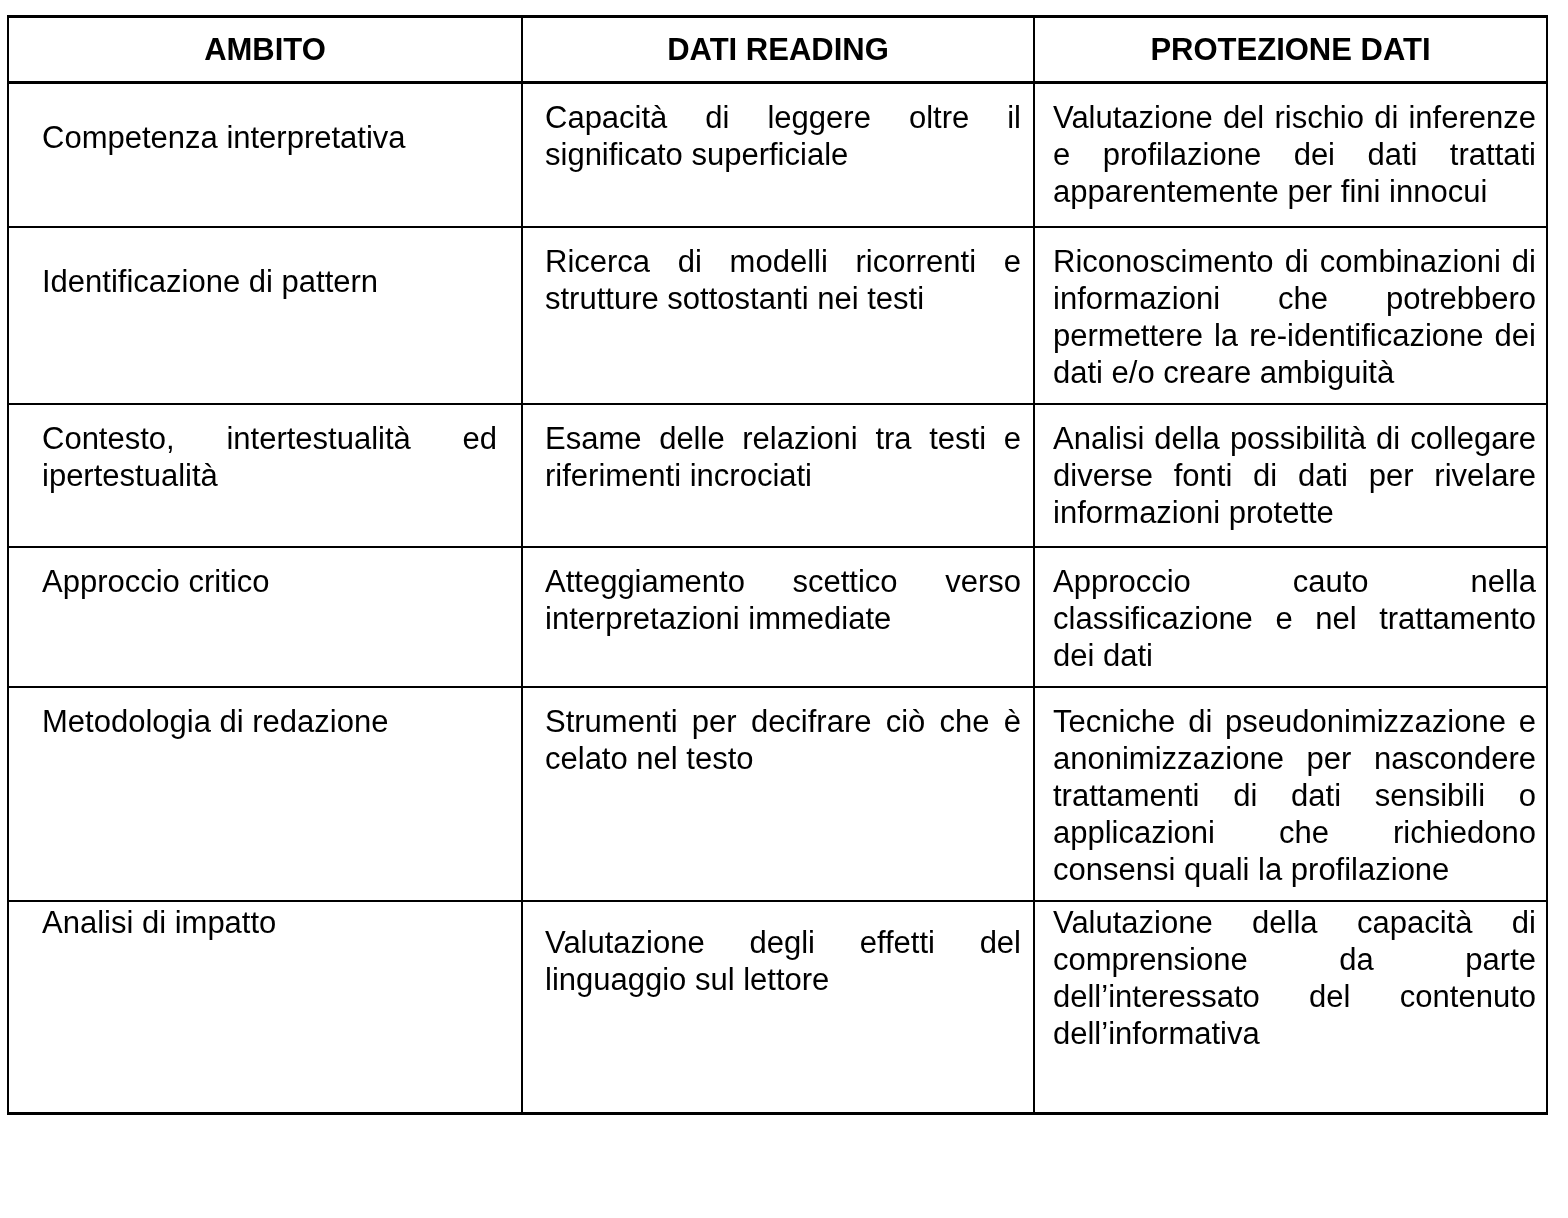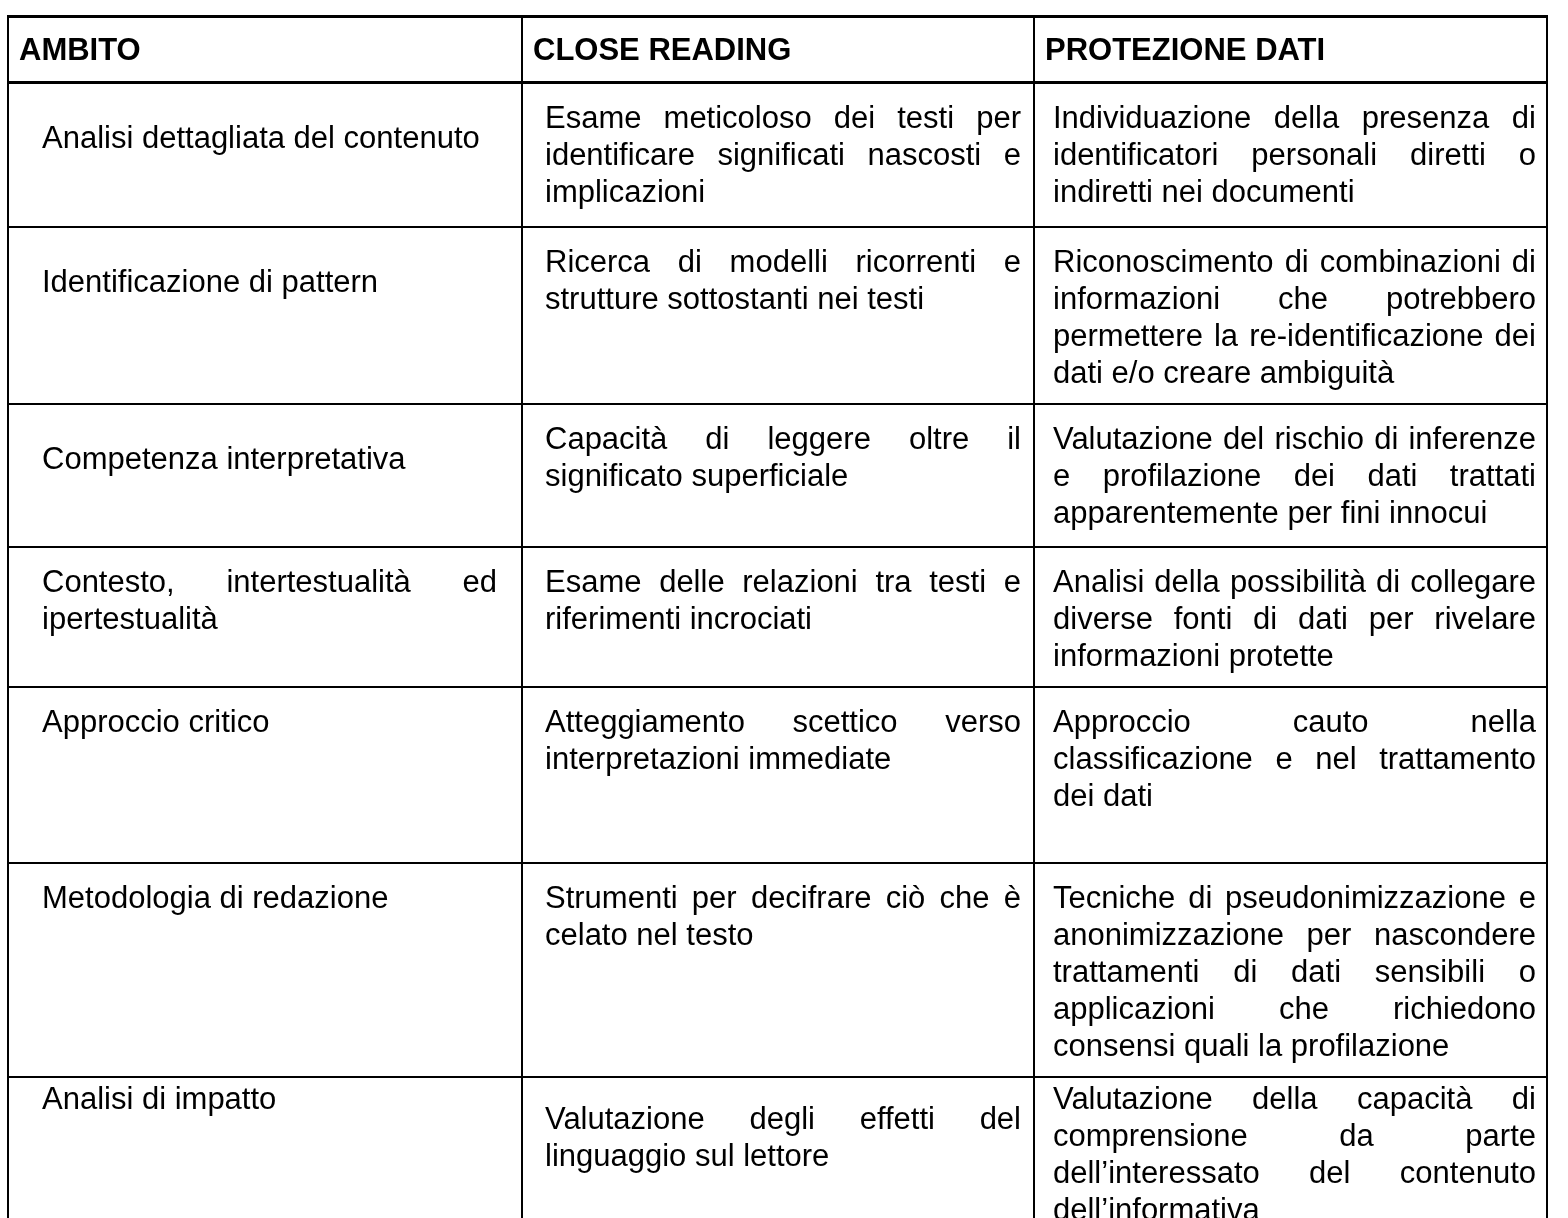--- a/index.html
+++ b/index.html
@@ -37,21 +37,21 @@
   table.doc-table, table.doc-table th, table.doc-table td {
     border: 2px solid #000000;
   }
   table.doc-table { border-top-width: 3px; border-bottom-width: 3px; }
   table.doc-table thead th { border-bottom-width: 3px; }
 
   table.doc-table thead tr { height: 66px; }
   table.doc-table th {
     font-weight: bold;
     font-size: 31px;
-    text-align: left;
+    text-align: center;
     vertical-align: middle;
     padding: 0 10px;
   }
 
   table.doc-table td {
     vertical-align: top;
     text-align: justify;
     padding: 15px 12px 12px 22px;
     overflow: hidden;
   }
@@ -85,39 +85,34 @@
 <div class="page">
   <table class="doc-table">
     <colgroup>
       <col class="c1">
       <col class="c2">
       <col class="c3">
     </colgroup>
     <thead>
       <tr>
         <th>AMBITO</th>
-        <th>CLOSE READING</th>
+        <th>DATI READING</th>
         <th>PROTEZIONE DATI</th>
       </tr>
     </thead>
     <tbody>
       <tr>
-        <td class="col-ambito pad-extra">Analisi dettagliata del contenuto</td>
-        <td class="col-close">Esame meticoloso dei testi per identificare significati nascosti e implicazioni</td>
-        <td class="col-protezione">Individuazione della presenza di identificatori personali diretti o indiretti nei documenti</td>
+        <td class="col-ambito pad-extra">Competenza interpretativa</td>
+        <td class="col-close">Capacità di leggere oltre il significato superficiale</td>
+        <td class="col-protezione">Valutazione del rischio di inferenze e profilazione dei dati trattati apparentemente per fini innocui</td>
       </tr>
       <tr>
         <td class="col-ambito pad-extra">Identificazione di pattern</td>
         <td class="col-close">Ricerca di modelli ricorrenti e strutture sottostanti nei testi</td>
         <td class="col-protezione">Riconoscimento di combinazioni di informazioni che potrebbero permettere la re-identificazione dei dati e/o creare ambiguità</td>
-      </tr>
-      <tr>
-        <td class="col-ambito pad-extra">Competenza interpretativa</td>
-        <td class="col-close">Capacità di leggere oltre il significato superficiale</td>
-        <td class="col-protezione">Valutazione del rischio di inferenze e profilazione dei dati trattati apparentemente per fini innocui</td>
       </tr>
       <tr>
         <td class="col-ambito">Contesto, intertestualità ed ipertestualità</td>
         <td class="col-close">Esame delle relazioni tra testi e riferimenti incrociati</td>
         <td class="col-protezione">Analisi della possibilità di collegare diverse fonti di dati per rivelare informazioni protette</td>
       </tr>
       <tr>
         <td class="col-ambito">Approccio critico</td>
         <td class="col-close">Atteggiamento scettico verso interpretazioni immediate</td>
         <td class="col-protezione">Approccio cauto nella classificazione e nel trattamento dei dati</td>

